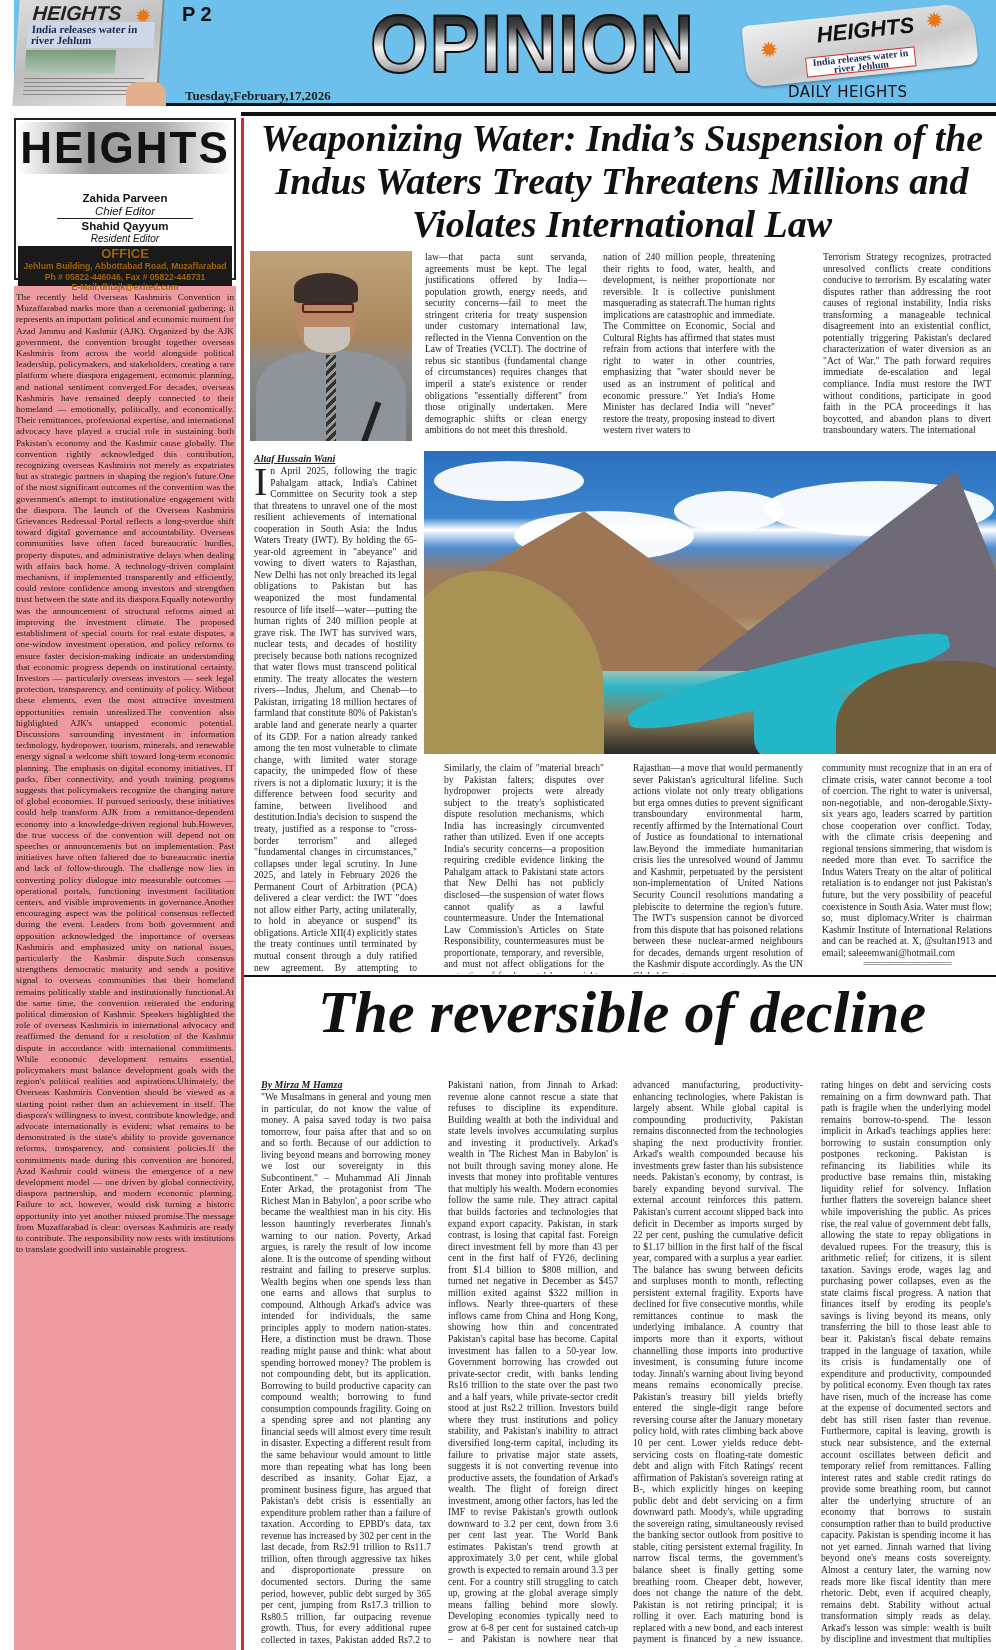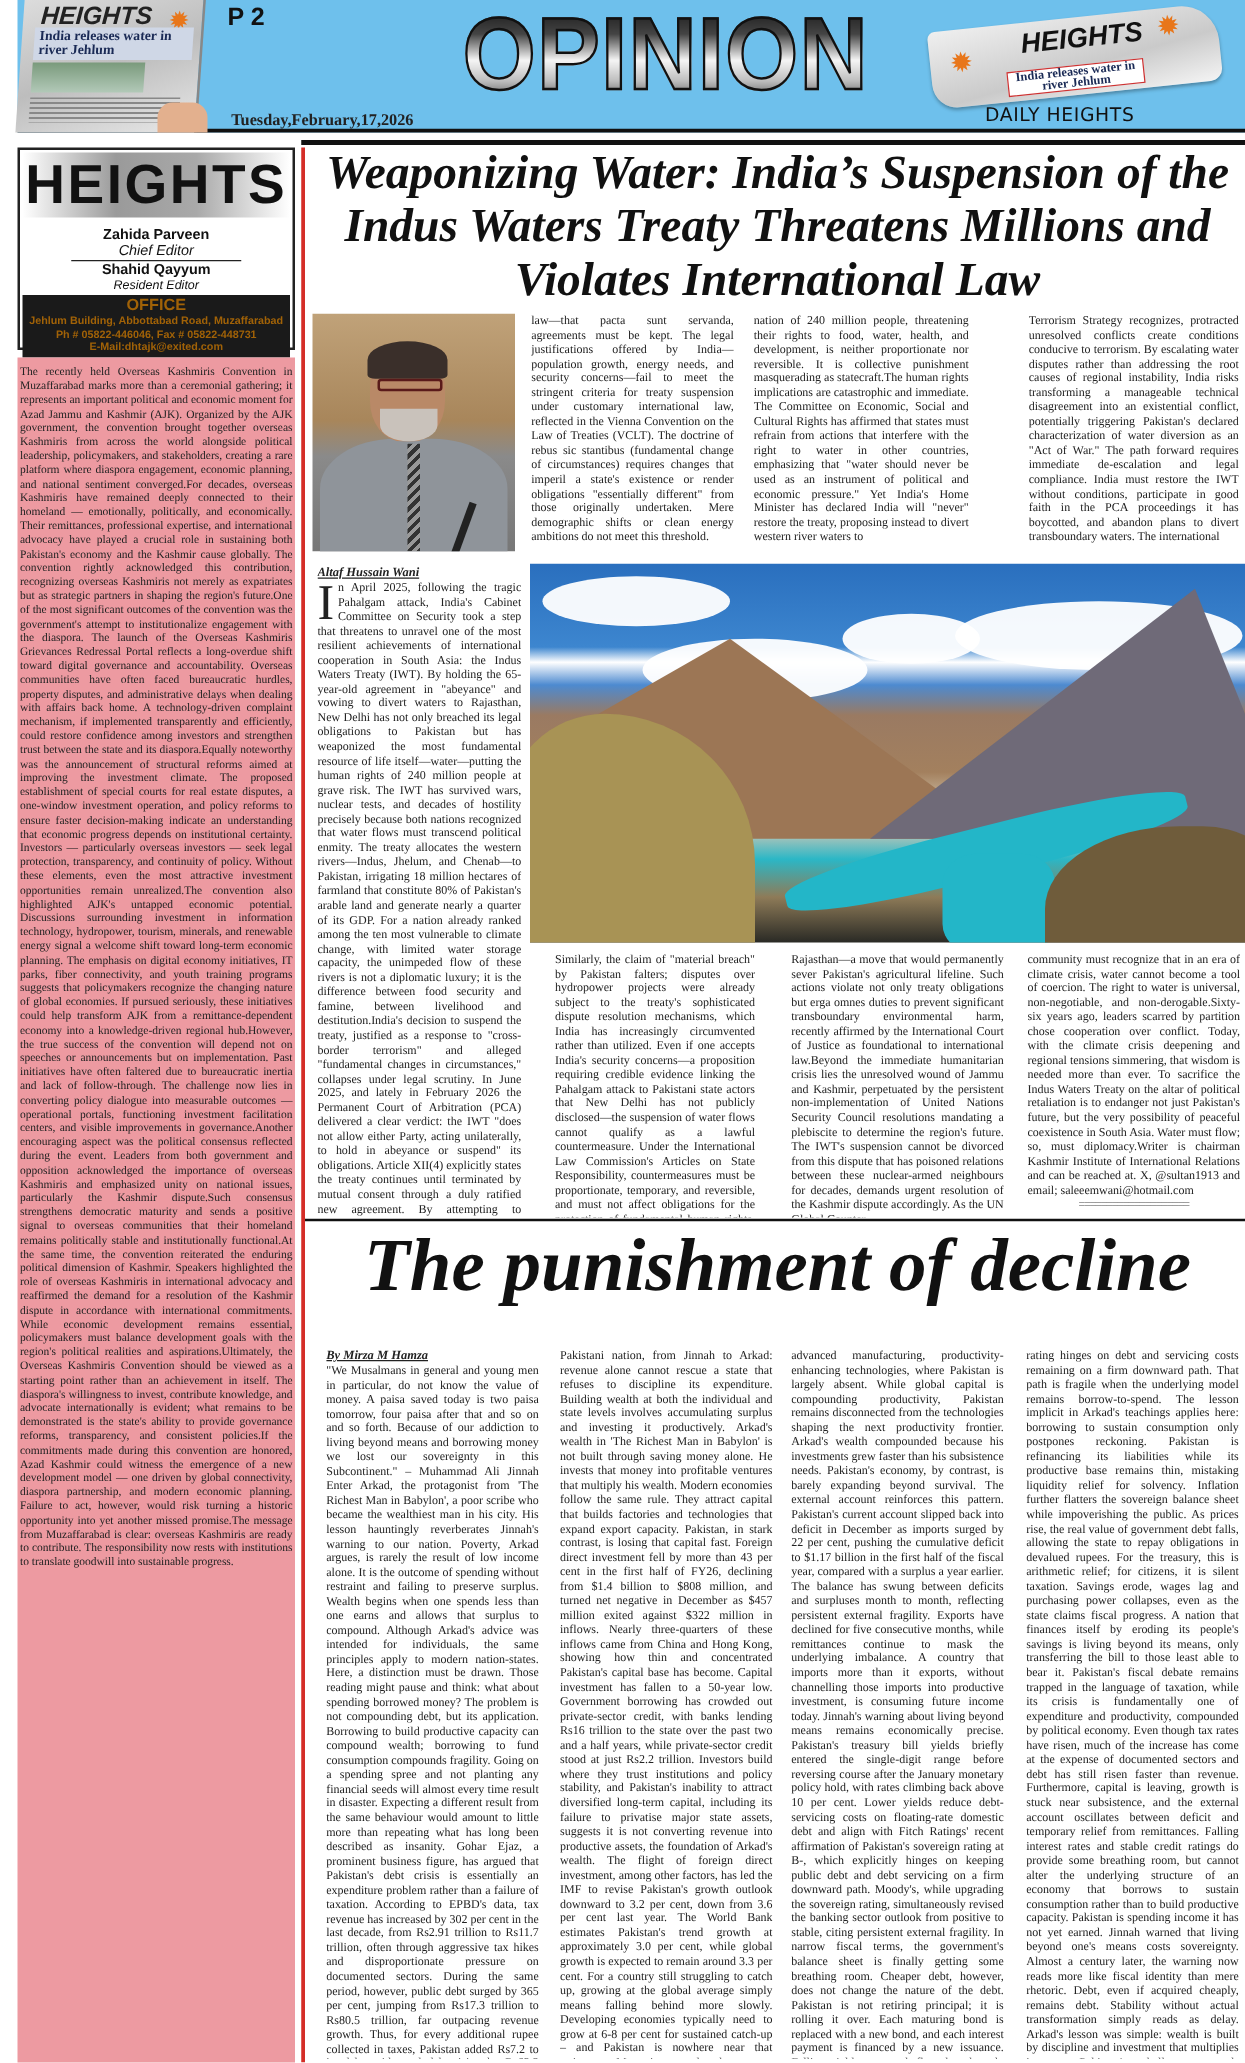--- a/index.html
+++ b/index.html
@@ -23,21 +23,21 @@
   .mast-paper-right .mr-title { position: absolute; left: 74px; top: 4px; font-family: "Liberation Sans", sans-serif; font-weight: 900; font-style: italic; font-size: 22px; color: #111; }
   .mast-paper-right .mr-leaf1 { position: absolute; left: 16px; top: 14px; color: #e8761a; font-size: 22px; }
   .mast-paper-right .mr-leaf2 { position: absolute; right: 30px; top: 2px; color: #e8761a; font-size: 22px; }
   .mast-paper-right .mr-head { position: absolute; left: 60px; top: 38px; width: 110px; font-weight: bold; font-size: 10px; line-height: 9px; color: #1a2a55; text-align: center; background: #fff; border: 1px solid #c33; }
   .mast-tagline { position: absolute; left: 774px; top: 83px; font-family: "DejaVu Sans", sans-serif; font-size: 15px; letter-spacing: 0.5px; color: #111; }
 
   
   .left-col { position: absolute; left: 14px; top: 118px; width: 222px; }
   .imprint { width: 222px; height: 162px; border: 2px solid #222; padding: 2px; background: #fff; }
   .imprint-logo { height: 52px; background: linear-gradient(90deg,#fff 0%,#9a9a9a 35%,#a9a9a9 65%,#fff 100%); display: flex; align-items: center; justify-content: center; font-family: "Liberation Sans", sans-serif; font-weight: 900; font-size: 44px; letter-spacing: 2px; color: #111; }
-  .imprint-names { text-align: center; font-family: "Liberation Sans", sans-serif; color: #111; padding-top: 8px; }
+  .imprint-names { text-align: center; font-family: "Liberation Sans", sans-serif; color: #111; padding-top: 18px; }
   .imprint-names .nm { font-weight: bold; font-size: 11.5px; line-height: 13px; }
   .imprint-names .rl { font-style: italic; font-size: 11.5px; line-height: 12px; }
   .imprint-names .rl.small { font-size: 10px; line-height: 11px; }
   .imprint-names .sep { width: 136px; height: 1px; background: #222; margin: 1px auto 1px; }
   .imprint-office { background: #1a1a1a; color: #a16207; text-align: center; font-family: "Liberation Sans", sans-serif; font-weight: bold; margin-top: 2px; padding: 1px 0 3px; }
   .imprint-office .ot { font-size: 13px; line-height: 14px; }
   .imprint-office .ol { font-size: 8.6px; line-height: 10.5px; }
 
   .pink-box { margin-top: 6px; width: 222px; height: 1370px; background: #ed9aa1; padding: 2px 2px 0 2px; }
   .pink-title { font-family: "Liberation Serif", serif; font-style: italic; font-weight: bold; font-size: 34px; line-height: 38px; text-align: center; color: #111; padding-top: 1px; }
@@ -172,21 +172,21 @@
   <span>Similarly, the claim of "material breach" by Pakistan falters; disputes over hydropower projects were already subject to the treaty's sophisticated dispute resolution mechanisms, which India has increasingly circumvented rather than utilized. Even if one accepts India's security concerns—a proposition requiring credible evidence linking the Pahalgam attack to Pakistani state actors that New Delhi has not publicly disclosed—the suspension of water flows cannot qualify as a lawful countermeasure. Under the International Law Commission's Articles on State Responsibility, countermeasures must be proportionate, temporary, and reversible, and must not affect obligations for the protection of fundamental human rights. Deliberately disrupting water supplies to a</span>
 </div>
 <div class="col" style="left:633px; top:762px; width:170px; height:212px;">
   <span>Rajasthan—a move that would permanently sever Pakistan's agricultural lifeline. Such actions violate not only treaty obligations but erga omnes duties to prevent significant transboundary environmental harm, recently affirmed by the International Court of Justice as foundational to international law.Beyond the immediate humanitarian crisis lies the unresolved wound of Jammu and Kashmir, perpetuated by the persistent non-implementation of United Nations Security Council resolutions mandating a plebiscite to determine the region's future. The IWT's suspension cannot be divorced from this dispute that has poisoned relations between these nuclear-armed neighbours for decades, demands urgent resolution of the Kashmir dispute accordingly. As the UN Global Counter-</span>
 </div>
 <div class="col" style="left:822px; top:762px; width:170px; height:212px;">
   <span>community must recognize that in an era of climate crisis, water cannot become a tool of coercion. The right to water is universal, non-negotiable, and non-derogable.Sixty-six years ago, leaders scarred by partition chose cooperation over conflict. Today, with the climate crisis deepening and regional tensions simmering, that wisdom is needed more than ever. To sacrifice the Indus Waters Treaty on the altar of political retaliation is to endanger not just Pakistan's future, but the very possibility of peaceful coexistence in South Asia. Water must flow; so, must diplomacy.Writer is chairman Kashmir Institute of International Relations and can be reached at. X, @sultan1913 and email; saleeemwani@hotmail.com</span>
   <div class="rule-eq">====================</div>
 </div>
 
-<h1 class="a2-headline">The punishment of decline</h1>
+<h1 class="a2-headline">The reversible of decline</h1>
 
 <div class="col" style="left:261px; top:1079px; width:170px; height:568px;">
   <span class="byline">By Mirza M Hamza</span>
   <span>"We Musalmans in general and young men in particular, do not know the value of money. A paisa saved today is two paisa tomorrow, four paisa after that and so on and so forth. Because of our addiction to living beyond means and borrowing money we lost our sovereignty in this Subcontinent." – Muhammad Ali Jinnah Enter Arkad, the protagonist from 'The Richest Man in Babylon', a poor scribe who became the wealthiest man in his city. His lesson hauntingly reverberates Jinnah's warning to our nation. Poverty, Arkad argues, is rarely the result of low income alone. It is the outcome of spending without restraint and failing to preserve surplus. Wealth begins when one spends less than one earns and allows that surplus to compound. Although Arkad's advice was intended for individuals, the same principles apply to modern nation-states. Here, a distinction must be drawn. Those reading might pause and think: what about spending borrowed money? The problem is not compounding debt, but its application. Borrowing to build productive capacity can compound wealth; borrowing to fund consumption compounds fragility. Going on a spending spree and not planting any financial seeds will almost every time result in disaster. Expecting a different result from the same behaviour would amount to little more than repeating what has long been described as insanity. Gohar Ejaz, a prominent business figure, has argued that Pakistan's debt crisis is essentially an expenditure problem rather than a failure of taxation. According to EPBD's data, tax revenue has increased by 302 per cent in the last decade, from Rs2.91 trillion to Rs11.7 trillion, often through aggressive tax hikes and disproportionate pressure on documented sectors. During the same period, however, public debt surged by 365 per cent, jumping from Rs17.3 trillion to Rs80.5 trillion, far outpacing revenue growth. Thus, for every additional rupee collected in taxes, Pakistan added Rs7.2 to its debt, with total debt rising by Rs63.2 trillion over the decade despite a Rs8.79 trillion increase in tax revenue. The age-old lesson keeps coming back to haunt the</span>
 </div>
 <div class="col" style="left:448px; top:1079px; width:170px; height:568px;">
   <span>Pakistani nation, from Jinnah to Arkad: revenue alone cannot rescue a state that refuses to discipline its expenditure. Building wealth at both the individual and state levels involves accumulating surplus and investing it productively. Arkad's wealth in 'The Richest Man in Babylon' is not built through saving money alone. He invests that money into profitable ventures that multiply his wealth. Modern economies follow the same rule. They attract capital that builds factories and technologies that expand export capacity. Pakistan, in stark contrast, is losing that capital fast. Foreign direct investment fell by more than 43 per cent in the first half of FY26, declining from $1.4 billion to $808 million, and turned net negative in December as $457 million exited against $322 million in inflows. Nearly three-quarters of these inflows came from China and Hong Kong, showing how thin and concentrated Pakistan's capital base has become. Capital investment has fallen to a 50-year low. Government borrowing has crowded out private-sector credit, with banks lending Rs16 trillion to the state over the past two and a half years, while private-sector credit stood at just Rs2.2 trillion. Investors build where they trust institutions and policy stability, and Pakistan's inability to attract diversified long-term capital, including its failure to privatise major state assets, suggests it is not converting revenue into productive assets, the foundation of Arkad's wealth. The flight of foreign direct investment, among other factors, has led the IMF to revise Pakistan's growth outlook downward to 3.2 per cent, down from 3.6 per cent last year. The World Bank estimates Pakistan's trend growth at approximately 3.0 per cent, while global growth is expected to remain around 3.3 per cent. For a country still struggling to catch up, growing at the global average simply means falling behind more slowly. Developing economies typically need to grow at 6-8 per cent for sustained catch-up – and Pakistan is nowhere near that trajectory. More importantly, the current global growth cycle is being driven by unprecedented investment in artificial intelligence and</span>
 </div>
 <div class="col" style="left:633px; top:1079px; width:170px; height:568px;">
   <span>advanced manufacturing, productivity-enhancing technologies, where Pakistan is largely absent. While global capital is compounding productivity, Pakistan remains disconnected from the technologies shaping the next productivity frontier. Arkad's wealth compounded because his investments grew faster than his subsistence needs. Pakistan's economy, by contrast, is barely expanding beyond survival. The external account reinforces this pattern. Pakistan's current account slipped back into deficit in December as imports surged by 22 per cent, pushing the cumulative deficit to $1.17 billion in the first half of the fiscal year, compared with a surplus a year earlier. The balance has swung between deficits and surpluses month to month, reflecting persistent external fragility. Exports have declined for five consecutive months, while remittances continue to mask the underlying imbalance. A country that imports more than it exports, without channelling those imports into productive investment, is consuming future income today. Jinnah's warning about living beyond means remains economically precise. Pakistan's treasury bill yields briefly entered the single-digit range before reversing course after the January monetary policy hold, with rates climbing back above 10 per cent. Lower yields reduce debt-servicing costs on floating-rate domestic debt and align with Fitch Ratings' recent affirmation of Pakistan's sovereign rating at B-, which explicitly hinges on keeping public debt and debt servicing on a firm downward path. Moody's, while upgrading the sovereign rating, simultaneously revised the banking sector outlook from positive to stable, citing persistent external fragility. In narrow fiscal terms, the government's balance sheet is finally getting some breathing room. Cheaper debt, however, does not change the nature of the debt. Pakistan is not retiring principal; it is rolling it over. Each maturing bond is replaced with a new bond, and each interest payment is financed by a new issuance. Falling yields ease cash flow, but they do not shrink the stock of obligations that has climbed past Rs80 trillion. Fitch explicitly states that the</span>

